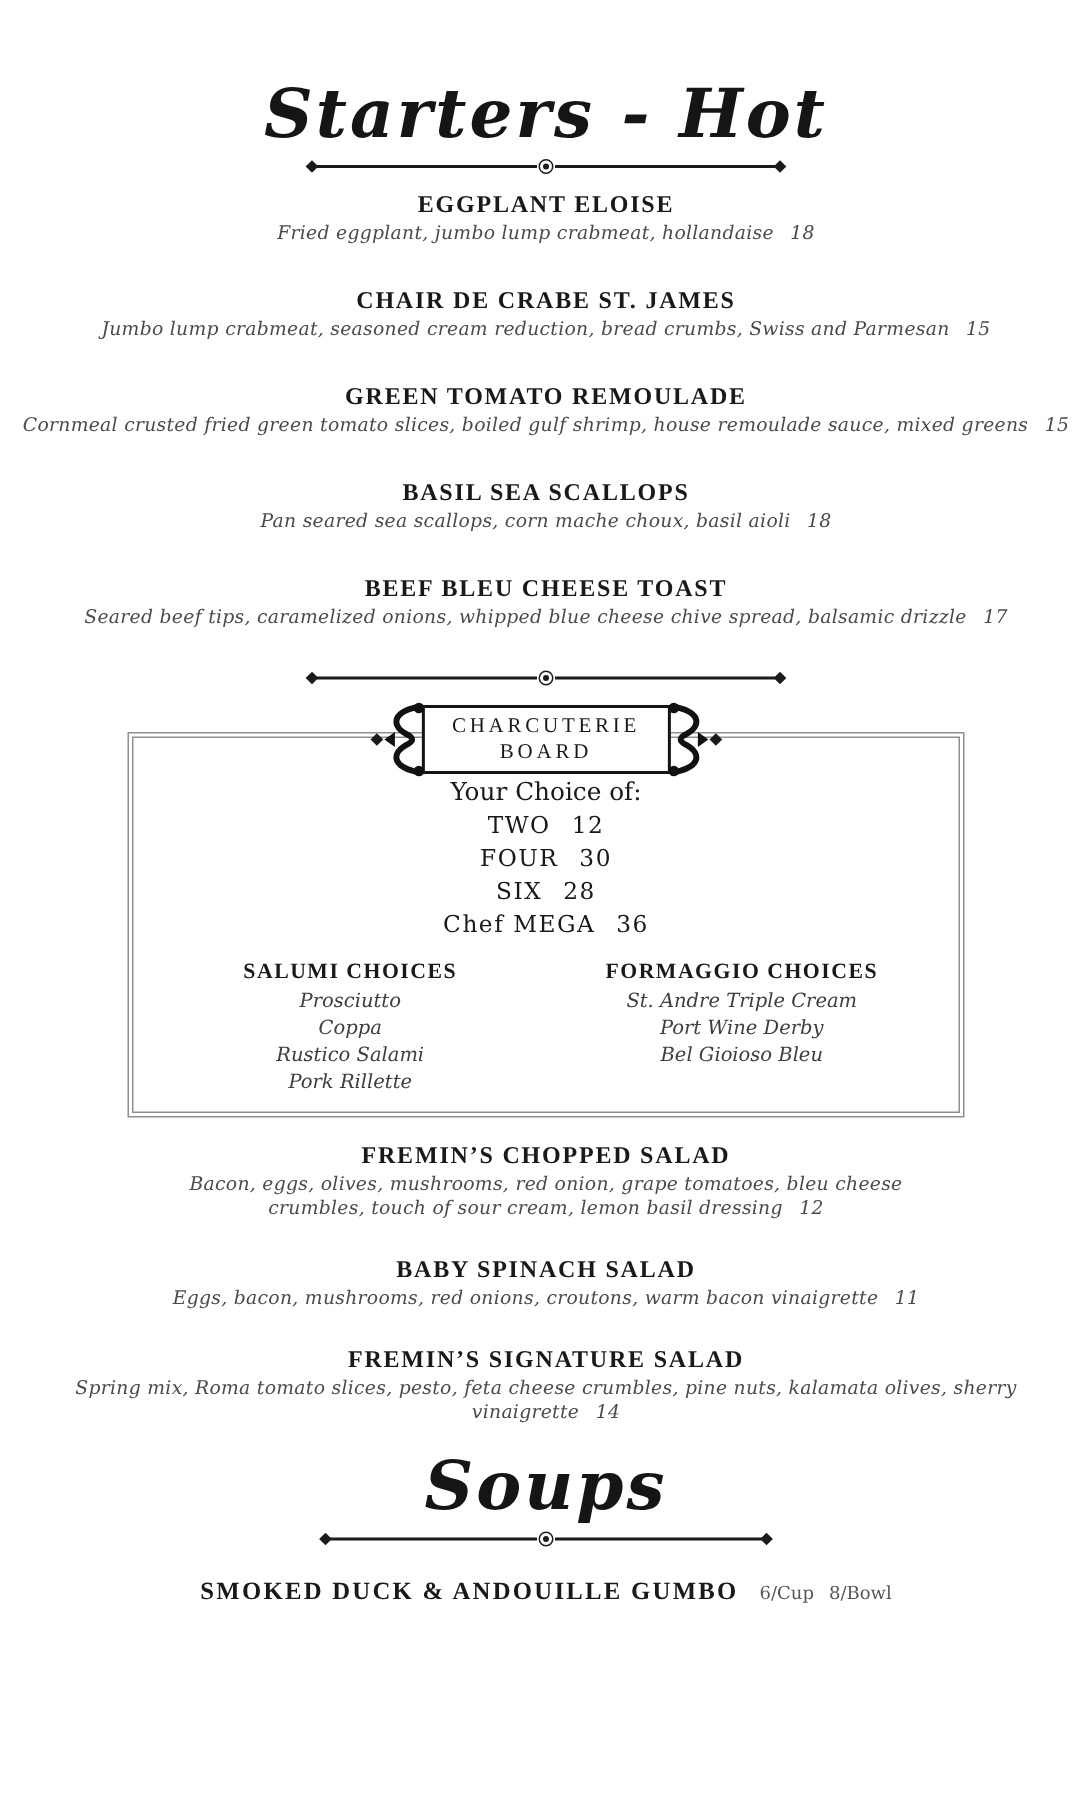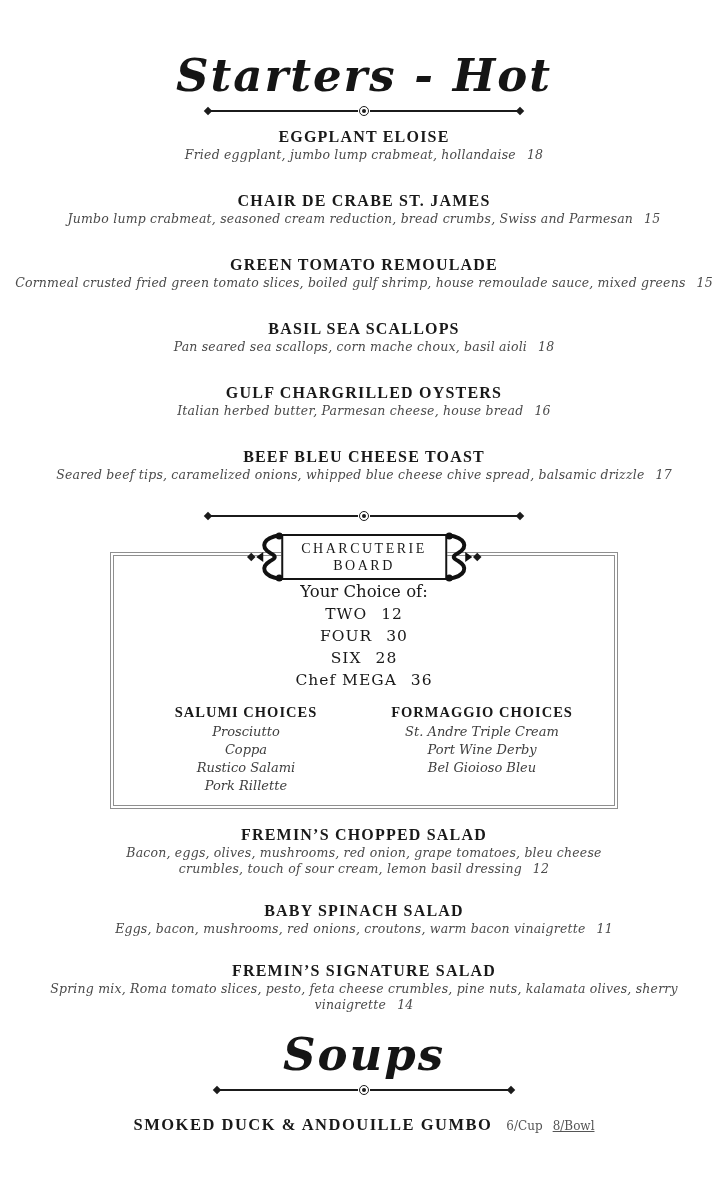--- a/index.html
+++ b/index.html
@@ -23,21 +23,21 @@
   .div-circle::after{content:"";position:absolute;left:2px;top:2px;width:4px;height:4px;background:#1b1b1b;border-radius:50%;}
 
   .hot-list{margin-top:9px;}
   .menu-item{text-align:center;margin-bottom:27px;}
   .item-name{font-family:"Liberation Serif",serif;font-weight:700;font-size:16px;line-height:21px;letter-spacing:1.2px;color:#191919;}
   .item-desc{font-family:"DejaVu Serif",serif;font-style:italic;font-size:12.5px;line-height:16px;color:#4a4a4a;letter-spacing:0.2px;}
   .item-desc .price{margin-left:11px;}
   .item-desc.narrow{max-width:480px;margin:0 auto;}
 
   
-  .charc-box{position:relative;width:508px;margin:30px auto 0;border:4px double #8f8f8f;padding:24px 14px 10px;box-sizing:border-box;text-align:center;}
+  .charc-box{position:relative;width:558px;margin:30px auto 0;border:4px double #8f8f8f;padding:24px 14px 10px;box-sizing:border-box;text-align:center;}
   .banner{position:absolute;top:-25px;left:50%;transform:translateX(-50%);display:flex;align-items:center;}
   .banner .div-diamond{margin:0 3px;}
   .banner-rect{border:2px solid #141414;background:#fff;padding:4px 18px;font-family:"Liberation Serif",serif;font-weight:400;font-size:14px;line-height:17px;letter-spacing:2.5px;color:#191919;text-align:center;}
   .ornament{flex:none;margin:0 -3px;z-index:1;}
   .ornament.right{transform:scaleX(-1);}
 
   .choice-heading{font-family:"DejaVu Serif",serif;font-size:16.5px;line-height:23px;color:#191919;}
   .choice-line{font-family:"DejaVu Serif",serif;font-size:15.5px;line-height:22px;letter-spacing:1px;color:#191919;}
   .choice-line .price{margin-left:14px;}
 
@@ -47,21 +47,21 @@
   .col-item{font-family:"DejaVu Serif",serif;font-style:italic;font-size:13px;line-height:18px;color:#3e3e3e;}
 
   .salad-list{margin-top:15px;}
   .salad-list .menu-item{margin-bottom:23px;}
   .salad-list .menu-item:last-child{margin-bottom:16px;}
 
   .soups-header{}
   .soup-line{text-align:center;margin-top:19px;}
   .soup-name{font-family:"Liberation Serif",serif;font-weight:700;font-size:16.5px;letter-spacing:1.5px;color:#191919;}
   .soup-price{font-family:"DejaVu Serif",serif;font-size:12px;color:#555555;margin-left:14px;}
-  .soup-price + .soup-price{margin-left:10px;text-decoration:underline;}
+  .soup-price + .soup-price{margin-left:10px;}
 </style>
 </head>
 <body>
 
 <div class="page">
 
   <div>
     <div class="script-title">Starters - Hot</div>
     <div class="divider">
       <span class="div-diamond"></span>
@@ -80,24 +80,20 @@
         <div class="item-name">CHAIR DE CRABE ST. JAMES</div>
         <div class="item-desc"><span>Jumbo lump crabmeat, seasoned cream reduction, bread crumbs, Swiss and Parmesan</span><span class="price">15</span></div>
       </div>
       <div class="menu-item">
         <div class="item-name">GREEN TOMATO REMOULADE</div>
         <div class="item-desc"><span>Cornmeal crusted fried green tomato slices, boiled gulf shrimp, house remoulade sauce, mixed greens</span><span class="price">15</span></div>
       </div>
       <div class="menu-item">
         <div class="item-name">BASIL SEA SCALLOPS</div>
         <div class="item-desc"><span>Pan seared sea scallops, corn mache choux, basil aioli</span><span class="price">18</span></div>
-      </div>
-      <div class="menu-item">
-        <div class="item-name">GULF CHARGRILLED OYSTERS</div>
-        <div class="item-desc"><span>Italian herbed butter, Parmesan cheese, house bread</span><span class="price">16</span></div>
       </div>
       <div class="menu-item">
         <div class="item-name">BEEF BLEU CHEESE TOAST</div>
         <div class="item-desc"><span>Seared beef tips, caramelized onions, whipped blue cheese chive spread, balsamic drizzle</span><span class="price">17</span></div>
       </div>
     </div>
   </div>
 
   <div>
     <div class="divider">

